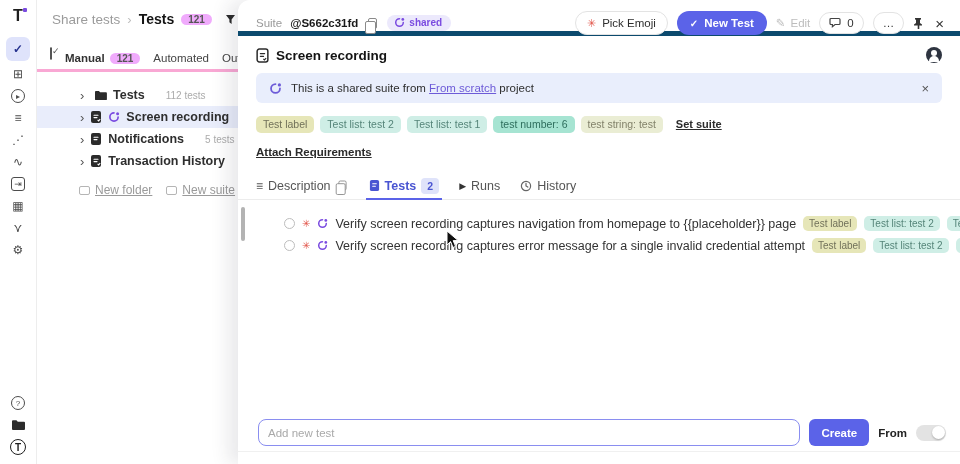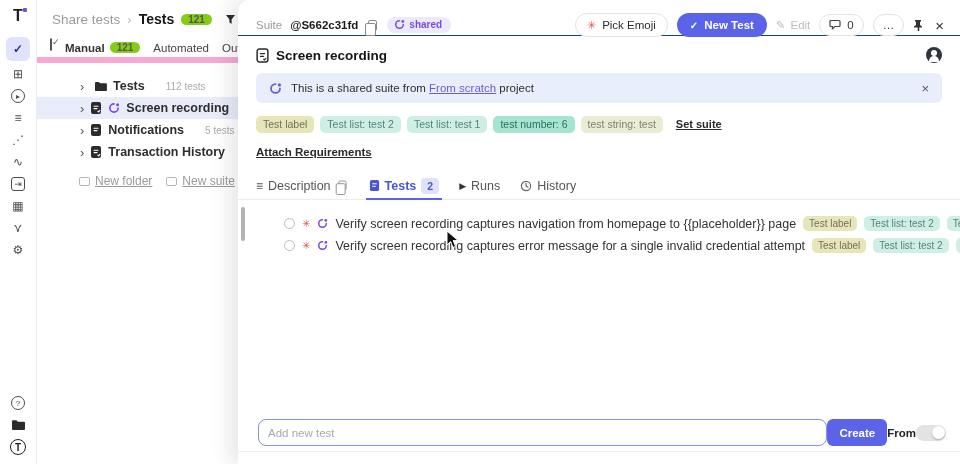--- a/index.html
+++ b/index.html
@@ -24,25 +24,25 @@
   .rail-folder svg { display:block; }
   .rail-ic.profile span { border:1.5px solid #1f1f1f; border-radius:50%; width:16px; height:16px;
              display:flex; align-items:center; justify-content:center; font-size:10px; font-weight:700; color:#1f1f1f;}
 
   
   .tree { position:absolute; left:37px; top:0; bottom:0; width:201px; overflow:hidden; background:#fff; }
   .crumbs { height:38px; display:flex; align-items:center; padding-left:15px; gap:7px; white-space:nowrap; }
   .crumb-parent { color:#9b9b9b; font-size:13.5px; cursor:pointer; }
   .crumb-sep { color:#bdbdbd; font-size:13px; }
   .crumb-cur { color:#141414; font-size:14px; font-weight:700; cursor:pointer; }
-  .badge { background:#84cc16; color:#555; font-size:10px; border-radius:9px; padding:0 7px; font-weight:600; }
+  .badge { background:#f0abfc; color:#555; font-size:10px; border-radius:9px; padding:0 7px; font-weight:600; }
   .filter-chip { display:flex; align-items:center; gap:7px; margin-left:6px; cursor:pointer; }
 
   .tree-tabs { height:25px; display:flex; gap:13px; padding-left:13px;
-               border-bottom:6px solid #f9a8d4; font-size:11.5px; color:#444; white-space:nowrap; }
+               border-bottom:3px solid #f9a8d4; font-size:11.5px; color:#444; white-space:nowrap;margin-top:9px; }
   .selall { width:13px; height:13px; border:1.4px solid #555; border-radius:3px; position:relative; cursor:pointer; }
   .selall:after { content:"✓"; position:absolute; left:1px; top:-2px; font-size:9px; color:#555; }
   .ttab { display:flex; align-items:center; gap:5px; cursor:pointer; }
   .ttab.first { font-weight:600; color:#333; }
 
   .tree-list { padding-top:12px; }
   .trow { height:22px; display:flex; align-items:center; gap:6px; padding-left:43px; white-space:nowrap;
           font-size:12.5px; color:#2e2e2e; cursor:pointer; }
   .trow.sel { background:#e9edfb; }
   .chev { color:#555; font-size:13px; width:8px; line-height:1; }
@@ -53,21 +53,21 @@
   .tree-foot { margin-top:11px; padding-left:42px; display:flex; gap:14px; color:#9a9a9a; font-size:12px;
                align-items:center; white-space:nowrap; }
   .tf-btn { display:flex; align-items:center; gap:5px; cursor:pointer;text-decoration:underline; }
   .mini-sq { width:11px; height:9px; border:1.3px solid #b5b5b5; border-radius:2px; }
 
   
   .detail { position:absolute; left:238px; top:0; right:0; bottom:0; background:#fff;
             border-top-left-radius:12px; box-shadow:-10px 0 18px rgba(40,40,60,.10); }
   .scroll-thumb { position:absolute; left:3px; top:207px; width:4px; height:34px; background:#b3b3b3; border-radius:2px; }
 
-  .d-header { height:36px; border-bottom:1px solid #0c4a6e; display:flex; align-items:center;
+  .d-header { height:36px; border-bottom:5px solid #0c4a6e; display:flex; align-items:center;
               padding:15px 14px 0 18px; gap:8px; }
   .suite-lbl { color:#9a9a9a; font-size:11.5px; }
   .suite-id { color:#1a1a1a; font-size:11.5px; font-weight:700;text-align:right; }
   .copy-ic { width:9px; height:11px; border:1.3px solid #8a8a8a; border-radius:2px; position:relative; cursor:pointer; margin:0 2px; }
   .copy-ic:before { content:""; position:absolute; left:-4px; top:2px; width:9px; height:11px;
                     border:1.3px solid #8a8a8a; border-radius:2px; background:#fff; }
   .shared-badge { background:#ece9fc; color:#7a4be0; font-size:10px; font-weight:600; border-radius:10px;
                   padding:2px 9px 3px 7px; display:flex; align-items:center; gap:4px; cursor:pointer; }
   .d-header-right { margin-left:auto; display:flex; align-items:center; gap:9px; }
   .btn-pill { border:1px solid #e3e3e3; border-radius:14px; height:24px; padding:0 11px; display:flex;
@@ -115,21 +115,21 @@
   .list-glyph { font-size:12px; color:#555; }
   .copy-ic.sm { transform:scale(.9); }
 
   .d-tests { padding:13px 14px 0 46px; }
   .test-row { display:flex; align-items:center; gap:7px; height:22px; white-space:nowrap; }
   .radio { width:11px; height:11px; border:1.4px solid #bdbdbd; border-radius:50%; flex:none; cursor:pointer; }
   .t-emoji { font-size:10px; color:#e2574c; flex:none; }
   .test-title { font-size:12.5px; color:#333; cursor:pointer; }
   .test-row .chip { font-size:10px; padding:2.5px 6px; }
 
-  .d-footer { position:absolute; left:20px; right:14px; bottom:18px; display:flex; align-items:center; }
+  .d-footer { position:absolute; left:20px; right:14px; bottom:18px; display:flex; align-items:center; gap:9px; }
   .add-input { flex:1; height:27px; border:1.5px solid #8a8ef0; border-radius:8px; padding:0 9px;
                font-size:11.5px; color:#333; outline:none; font-family:"Liberation Sans",sans-serif; }
   .add-input::placeholder { color:#a9a9a9; }
   .btn-create { background:#5b63e8; color:#fff; border:none; border-radius:6px; height:27px; padding:0 12px;
                 font-size:11.5px; font-weight:600; cursor:pointer; font-family:"Liberation Sans",sans-serif; }
   .bulk-lbl { font-size:11.5px; color:#222; font-weight:600; }
   .toggle { width:30px; height:16px; background:#e3e3e3; border-radius:8px; position:relative; cursor:pointer; flex:none; }
   .toggle i { position:absolute; right:1.5px; top:1.5px; width:13px; height:13px; background:#fff;
               border-radius:50%; box-shadow:0 1px 2px rgba(0,0,0,.25); }
   .bottom-line { position:absolute; left:0; right:0; bottom:12px; border-top:1px solid #f0f0f0; }

